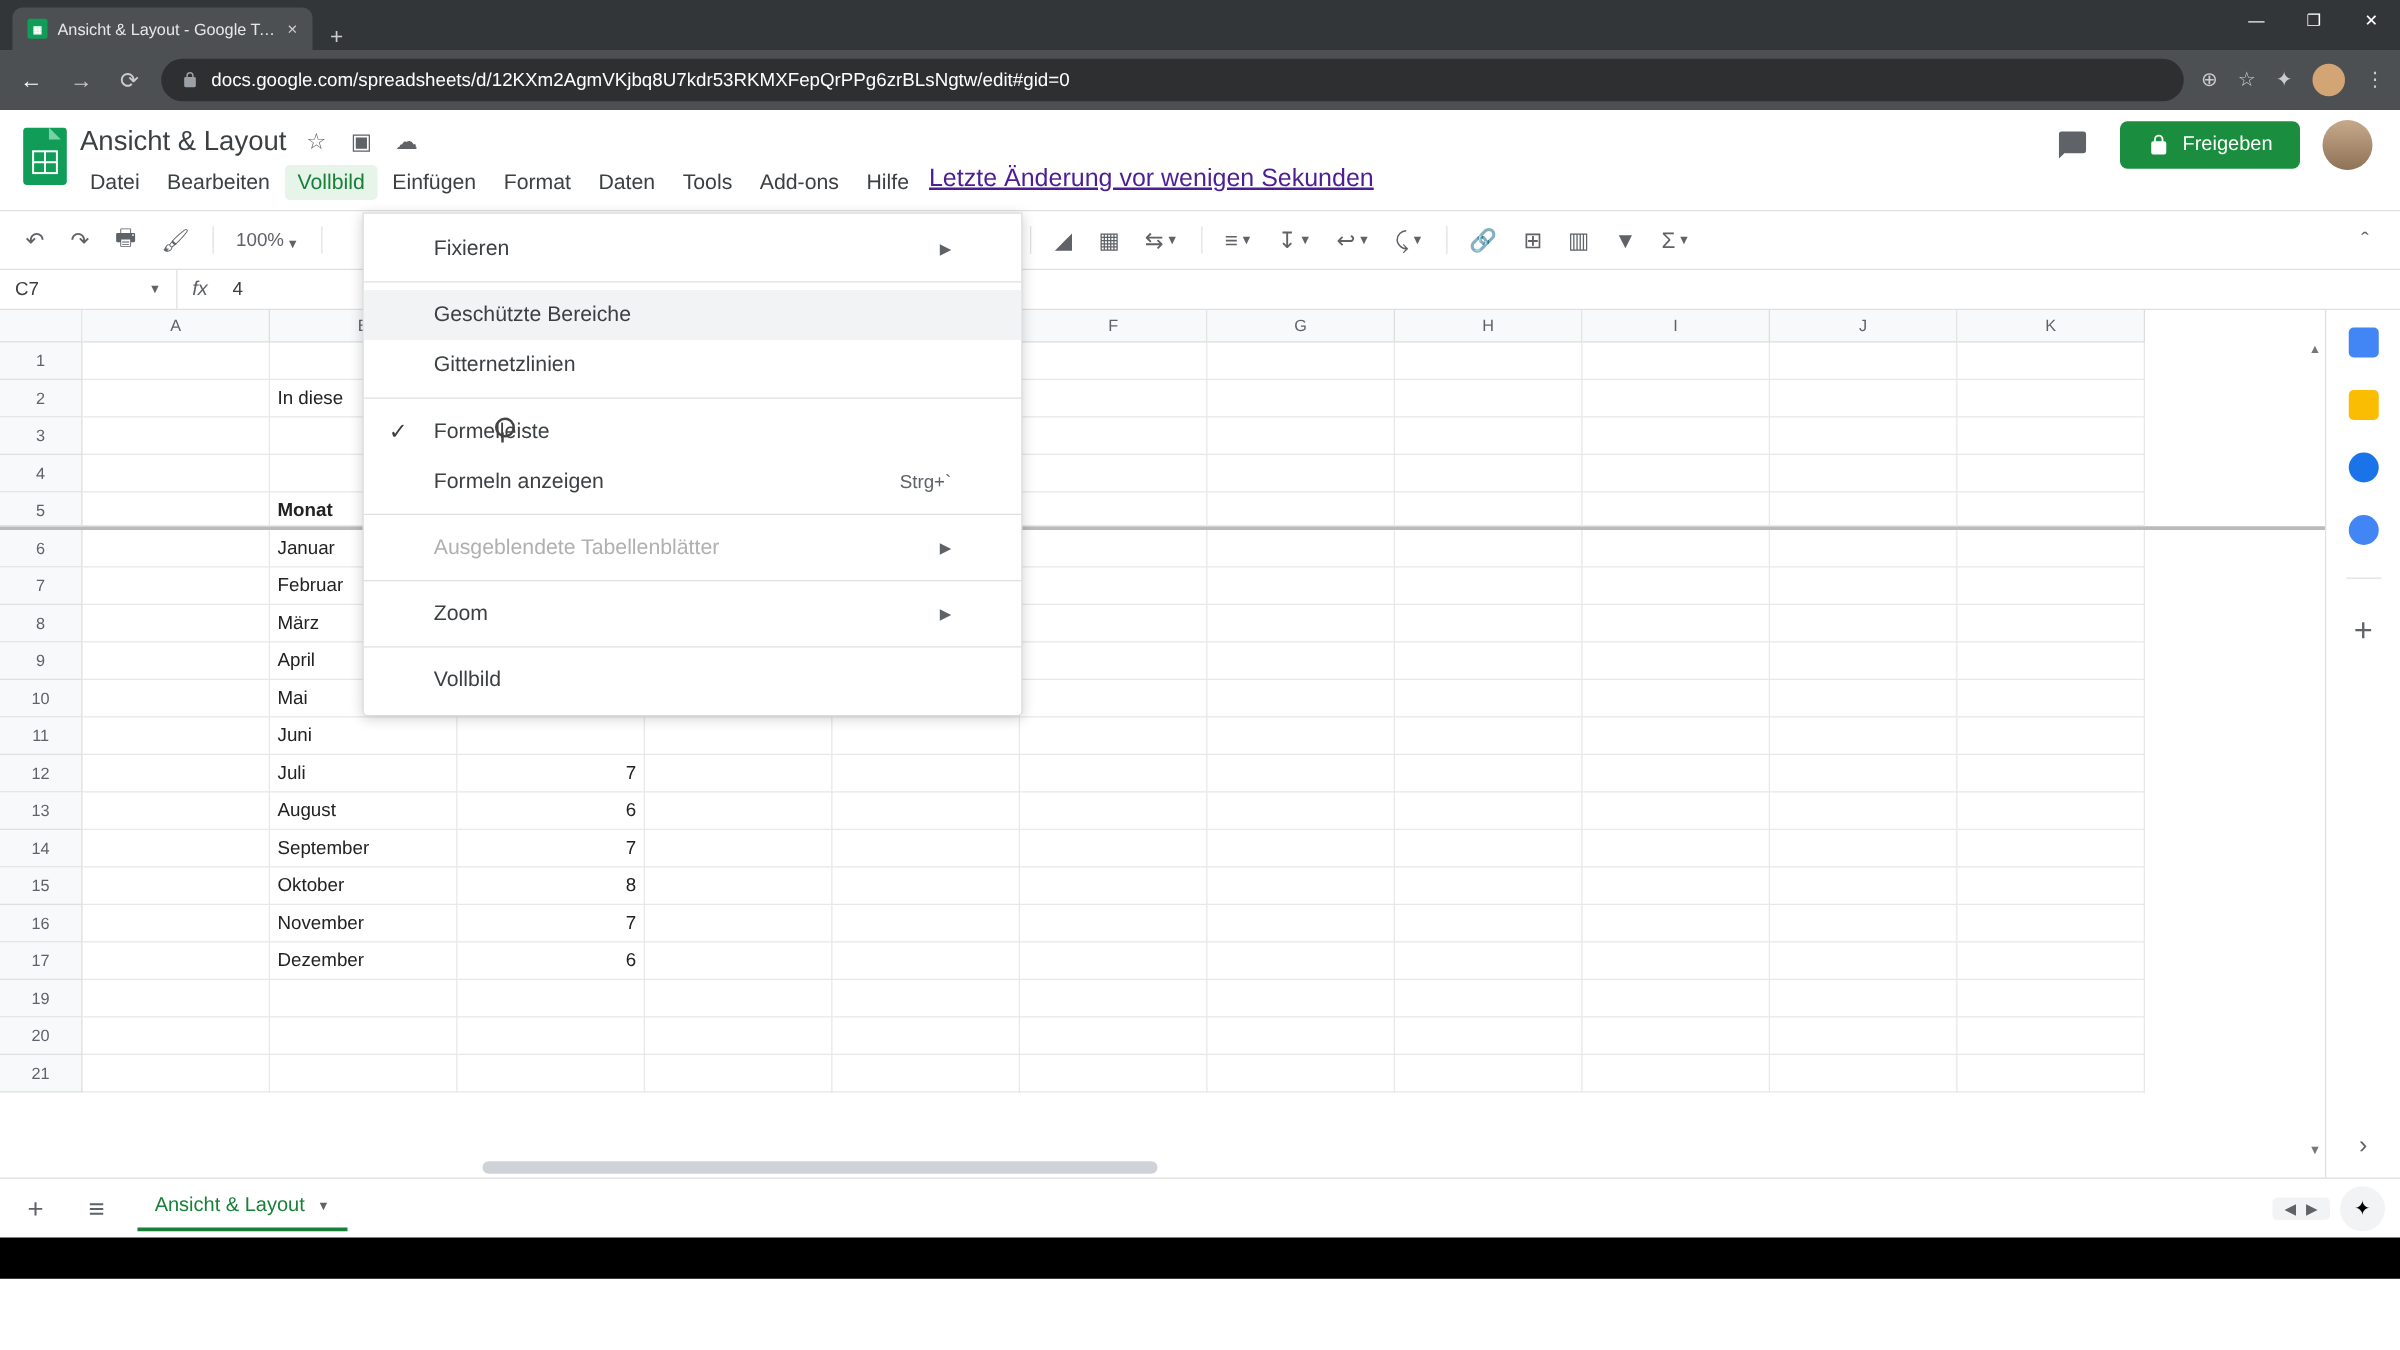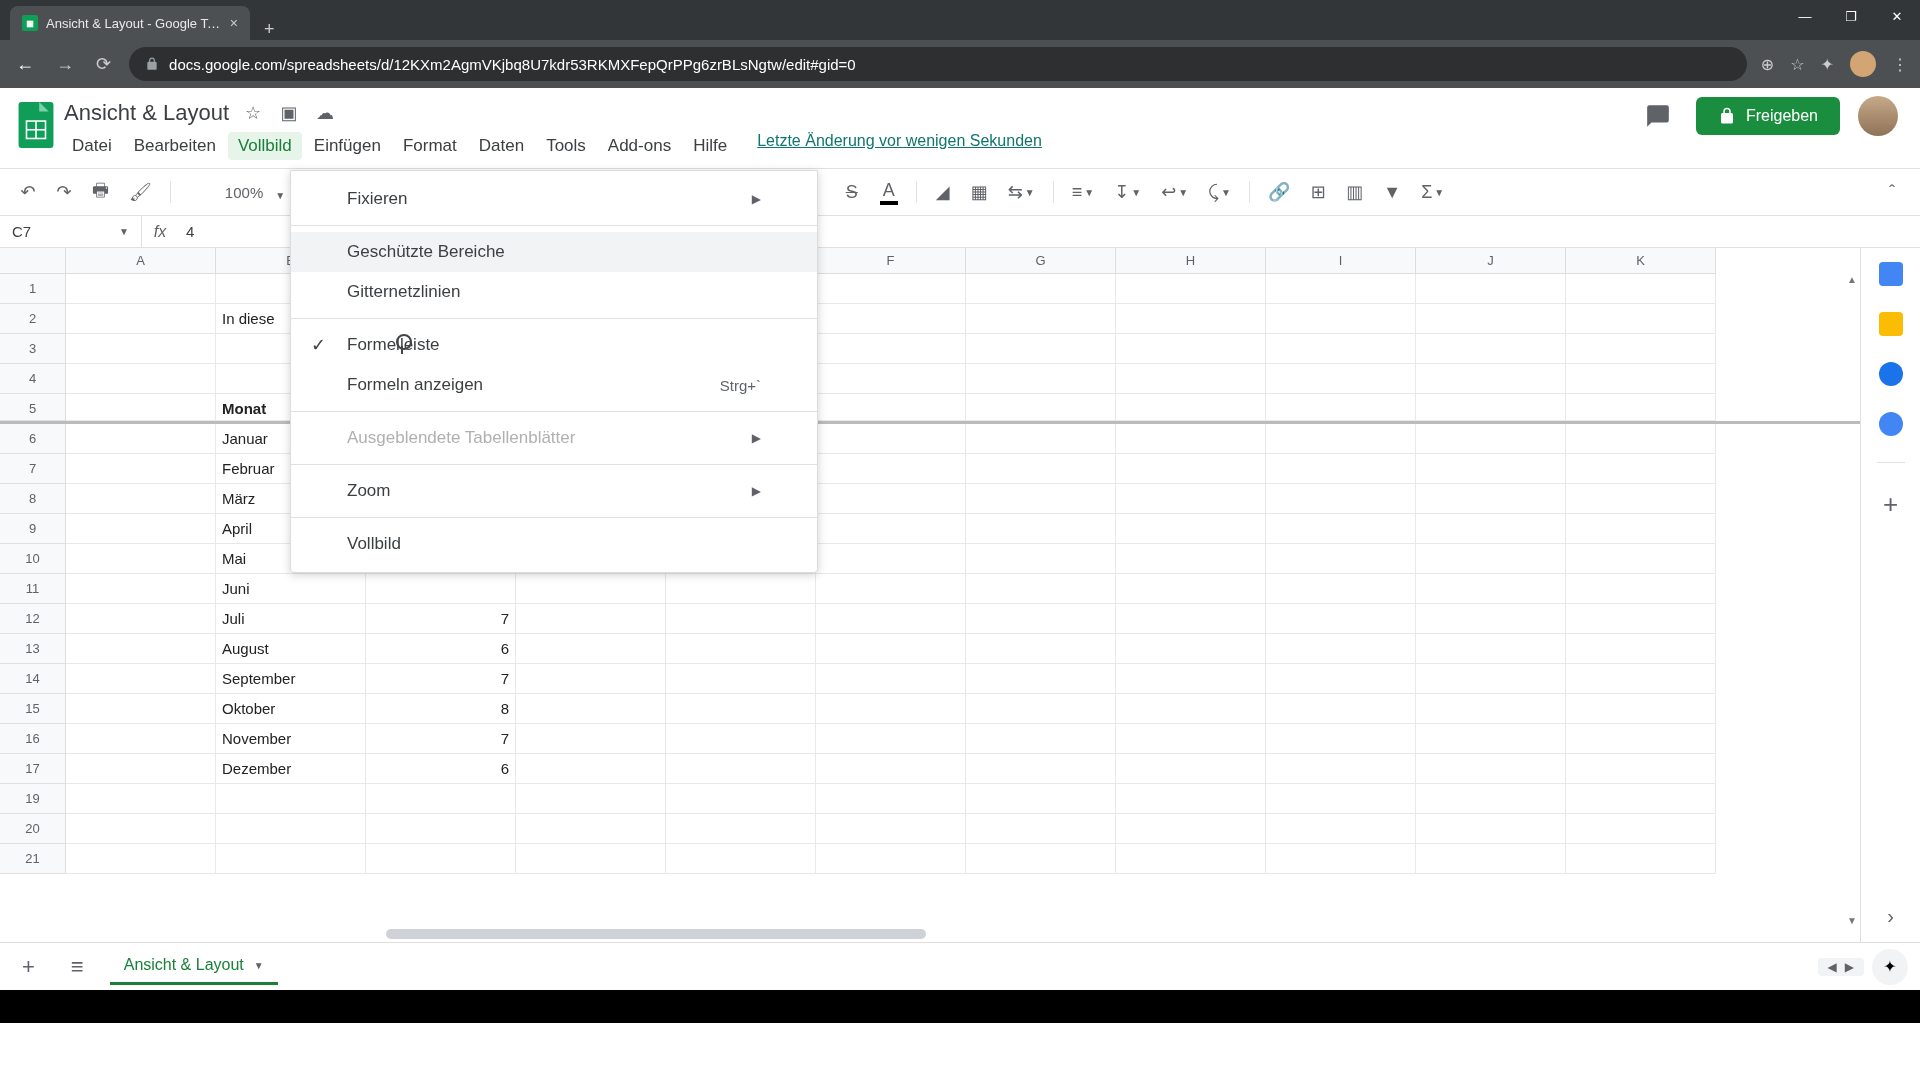--- a/index.html
+++ b/index.html
@@ -30,30 +30,30 @@
 .docs-header { padding: 8px 16px 0 12px; display: flex; align-items: flex-start; }
 .docs-logo { width: 48px; height: 58px; display: flex; align-items: center; justify-content: center; }
 .docs-logo svg { width: 36px; height: 46px; }
 .doc-meta { flex: 1; }
 .title-row { display: flex; align-items: center; gap: 12px; padding: 4px 0 0 4px; }
 .doc-title { font-size: 22px; color: #3c4043; }
 .title-icon { color: #5f6368; font-size: 18px; display: flex; width: 24px; justify-content: center; }
 .menubar { display: flex; gap: 2px; padding: 6px 0 8px 2px; font-size: 17px; color: #3c4043; }
 .menubar .item { padding: 4px 10px; border-radius: 4px; cursor: pointer; }
 .menubar .item.active { background: #e6f4ea; color: #188038; }
-.last-edit { color: #0f766e; text-decoration: underline; font-size: 16px; margin-left: 18px; }
+.last-edit { color: #4c1d95; text-decoration: underline; font-size: 20px; margin-left: 4px; }
 .header-right { display: flex; align-items: center; gap: 18px; padding-right: 6px; }
 .comment-btn { width: 40px; height: 40px; border-radius: 50%; color: #5f6368; display: flex; align-items: center; justify-content: center; }
 .share-btn { background: #1a8e3e; color: #fff; border: none; border-radius: 6px; padding: 10px 22px; font-size: 16px; font-weight: 500; display: flex; align-items: center; gap: 10px; }
 .profile-pic { width: 40px; height: 40px; border-radius: 50%; background: linear-gradient(#c7a98a,#8f7357); }
 
 
 .toolbar { border-top: 1px solid #e0e0e0; border-bottom: 1px solid #e0e0e0; height: 48px; display: flex; align-items: center; padding: 0 14px; gap: 8px; color: #5f6368; }
 .tb-btn { padding: 6px 6px; display: flex; align-items: center; justify-content: center; font-size: 18px; min-width: 28px; }
-.tb-sel { display: flex; align-items: flex-end; gap: 10px; font-size: 15px; padding: 4px 6px; margin-left: 36px; }
+.tb-sel { display: flex; align-items: flex-end; gap: 0; font-size: 15px; padding: 4px 6px; }
 .tb-sep { width: 1px; height: 22px; background: #e0e0e0; margin: 0 4px; }
 .tb-right { margin-left: auto; }
 .tb-carrot { font-size: 10px; color: #5f6368; margin-left: 2px; }
 .text-color { display: flex; flex-direction: column; align-items: center; }
 .text-color .bar { width: 18px; height: 4px; background: #000; }
 
 
 .fx-row { display: flex; align-items: center; height: 32px; border-bottom: 1px solid #e0e0e0; }
 .name-box { width: 142px; padding: 0 12px; display: flex; align-items: center; justify-content: space-between; color: #3c4043; font-size: 15px; border-right: 1px solid #e0e0e0; height: 100%; }
 .fx-label { width: 36px; text-align: center; font-style: italic; color: #5f6368; font-size: 16px; }

